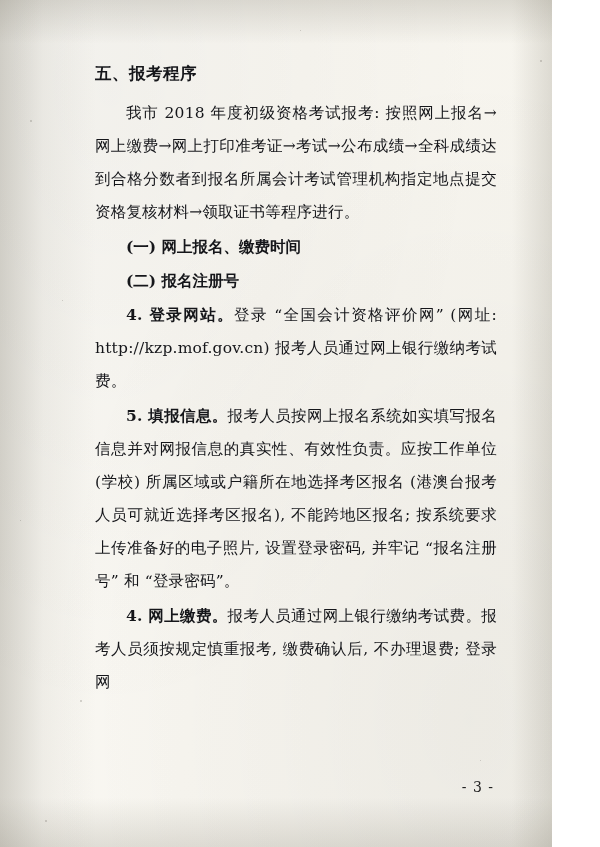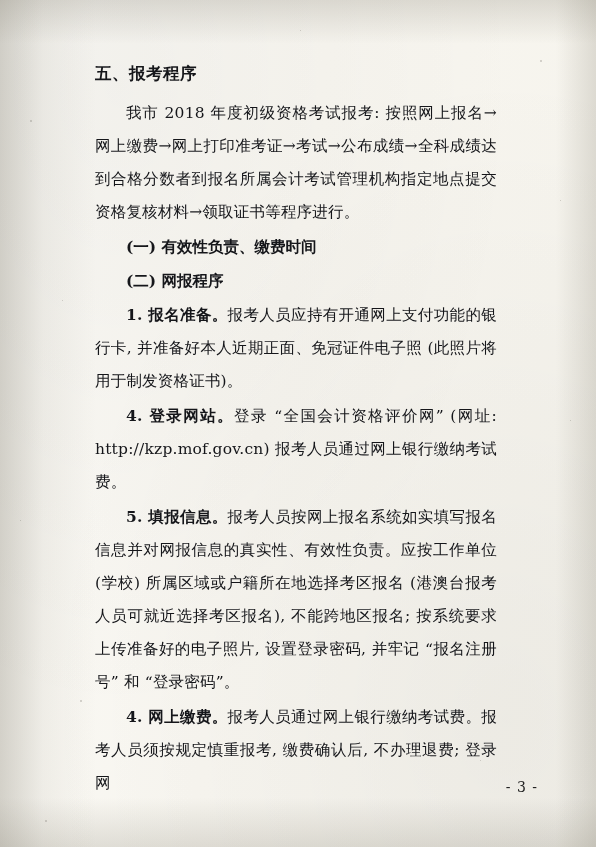--- a/index.html
+++ b/index.html
@@ -2,21 +2,21 @@
 <html><head>
 <meta charset="utf-8">
 <style>
   html, body {
     margin: 0;
     padding: 0;
     background: #ffffff;
   }
   #page {
     position: relative;
-    width: 596px;
+    width: 552px;
     height: 847px;
     background: #8b5cf6;
     overflow: hidden;
     font-family: "DejaVu Serif", "Liberation Serif", serif;
   }
   
   #paper-texture {
     position: absolute;
     inset: 0;
     background:
@@ -108,23 +108,22 @@
 </style>
 </head>
 <body>
 
 <div id="page">
   <div id="paper-texture"></div>
 
   <div id="doc-body">
       <div class="heading">五、报考程序</div>
       <p class="para indent">我市 2018 年度初级资格考试报考: 按照网上报名→网上缴费→网上打印准考证→考试→公布成绩→全科成绩达到合格分数者到报名所属会计考试管理机构指定地点提交资格复核材料→领取证书等程序进行。</p>
-      <p class="sub-title">(一) 有效性负责、缴费时间</p>
-      <p class="sub-title">(二) 网报程序</p>
-      <p class="para indent"><span class="b">1. 报名准备。</span><span>报考人员应持有开通网上支付功能的银行卡, 并准备好本人近期正面、免冠证件电子照 (此照片将用于制发资格证书)。</span></p>
+      <p class="sub-title">(一) 网上报名、缴费时间</p>
+      <p class="sub-title">(二) 报名注册号</p>
       <p class="para indent"><span class="b">4. 登录网站。</span><span>登录 “全国会计资格评价网” (网址: http://kzp.mof.gov.cn) 报考人员通过网上银行缴纳考试费。</span></p>
       <p class="para indent"><span class="b">5. 填报信息。</span><span>报考人员按网上报名系统如实填写报名信息并对网报信息的真实性、有效性负责。应按工作单位 (学校) 所属区域或户籍所在地选择考区报名 (港澳台报考人员可就近选择考区报名), 不能跨地区报名; 按系统要求上传准备好的电子照片, 设置登录密码, 并牢记 “报名注册号” 和 “登录密码”。</span></p>
       <p class="para indent"><span class="b">4. 网上缴费。</span><span>报考人员通过网上银行缴纳考试费。报考人员须按规定慎重报考, 缴费确认后, 不办理退费; 登录网</span></p>
     </div>
 
   <div id="left-edge-shadow"></div>
   <div id="right-edge-shadow"></div>
   <div id="top-edge-shadow"></div>
   <div id="bottom-edge-shadow"></div>
 

